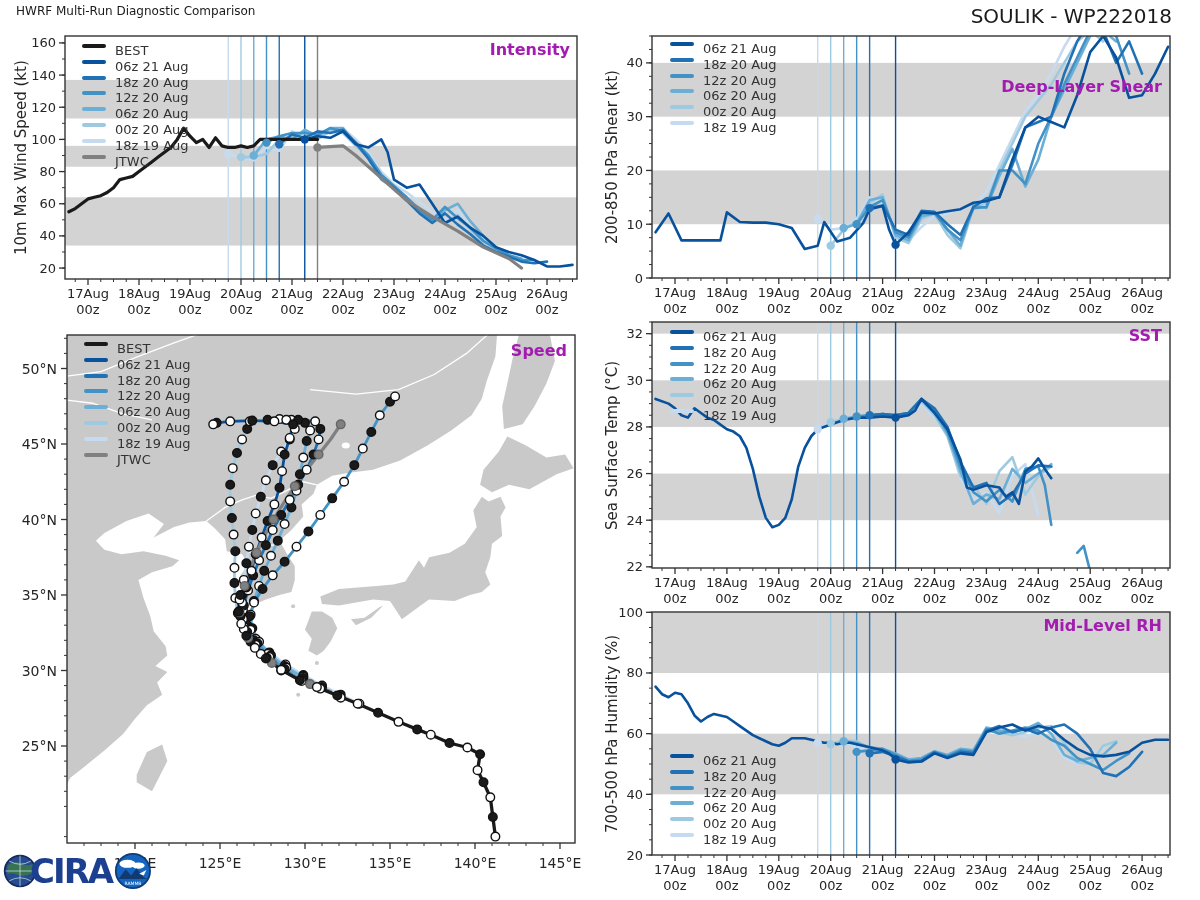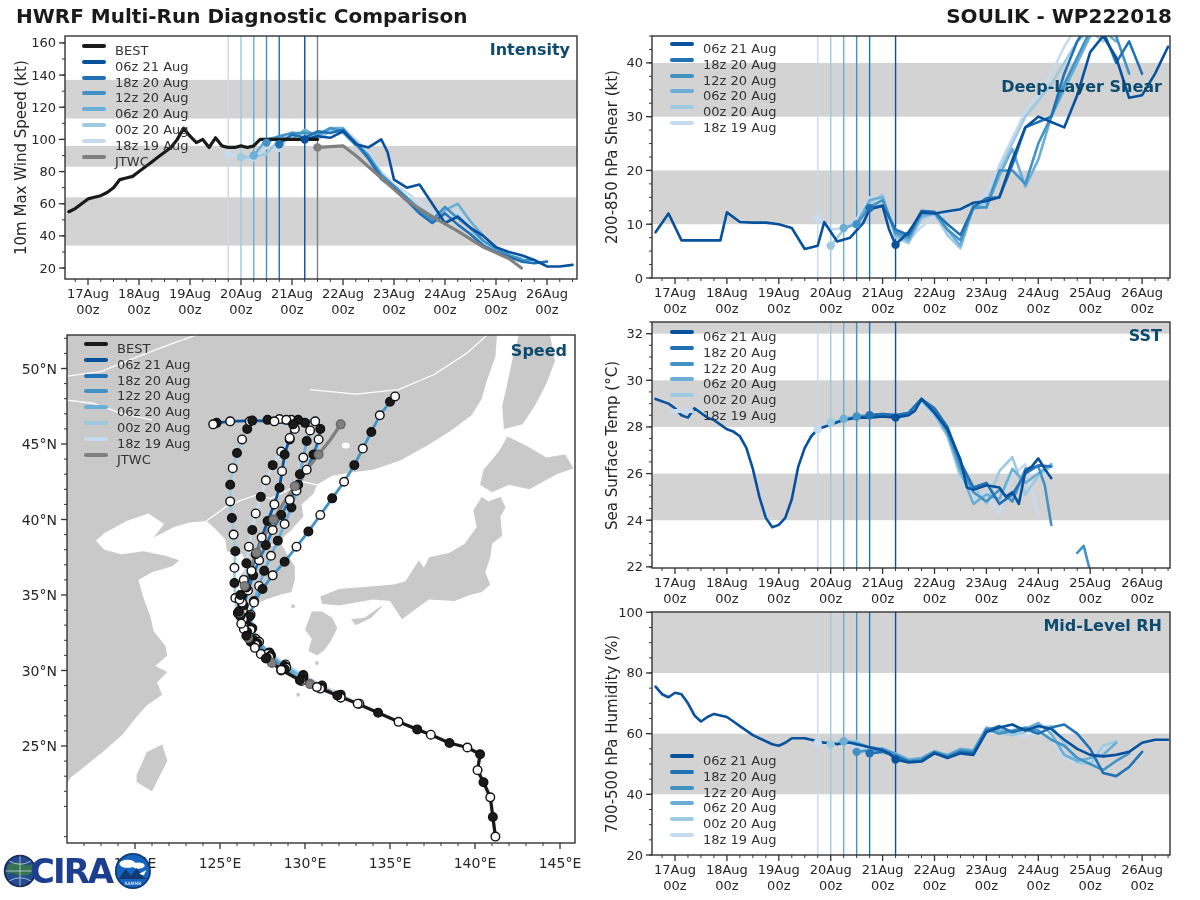--- a/index.html
+++ b/index.html
@@ -1,22 +1,22 @@
 <!DOCTYPE html>
 <html><head>
 <meta charset="utf-8">
 <style>
   html,body{margin:0;padding:0;background:#fff;}
   #stage{position:relative;width:1200px;height:900px;background:#fff;overflow:hidden;
          font-family:"DejaVu Sans","Liberation Sans",sans-serif;color:#262626;}
-  .title-main{position:absolute;left:16px;top:4px;font-size:20px;font-weight:bold;color:#1a1a1a;}
-  .title-storm{position:absolute;right:28px;top:4px;font-size:20px;font-weight:bold;color:#1a1a1a;text-align:right;}
+  .title-main{position:absolute;left:16px;top:4px;font-size:12px;font-weight:normal;color:#1a1a1a;}
+  .title-storm{position:absolute;right:28px;top:4px;font-size:20px;font-weight:normal;color:#1a1a1a;text-align:right;}
   .ylab{position:absolute;display:flex;align-items:center;justify-content:center;
         writing-mode:vertical-rl;transform:rotate(180deg);font-size:15px;color:#262626;white-space:nowrap;}
-  .panel-title{position:absolute;font-size:16px;font-weight:bold;color:#0c4a6e;text-align:right;}
+  .panel-title{position:absolute;font-size:16px;font-weight:bold;color:#a21caf;text-align:right;}
   .legend{position:absolute;display:flex;flex-direction:column;}
   .legend .row{display:flex;height:15.8px;}
   .legend .sw{width:24px;height:4px;border-radius:2px;flex:0 0 24px;margin-right:9px;}
   .legend .lb{font-size:13px;color:#333;white-space:nowrap;line-height:13px;}
   #chart{position:absolute;left:0;top:0;}
   .logo{position:absolute;left:2px;top:844px;width:150px;height:54px;display:flex;align-items:center;}
   .logo .cira-text{font-size:34px;font-weight:bold;color:#1d3f8f;letter-spacing:-2px;margin-left:-8px;}
 </style>
 </head>
 <body>

